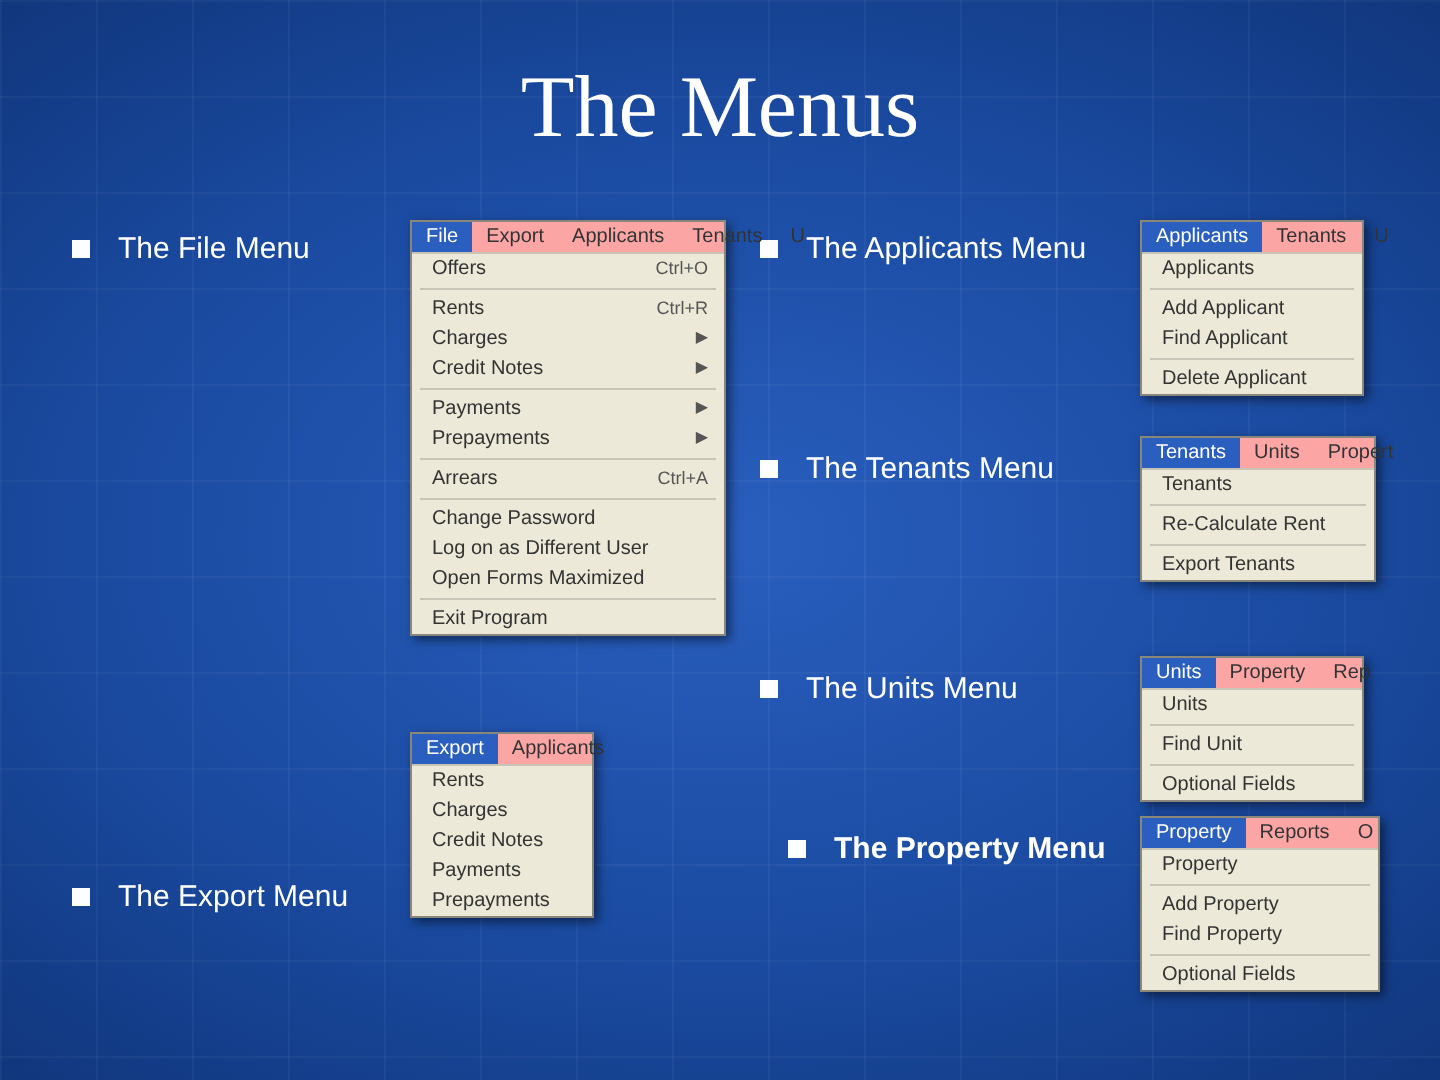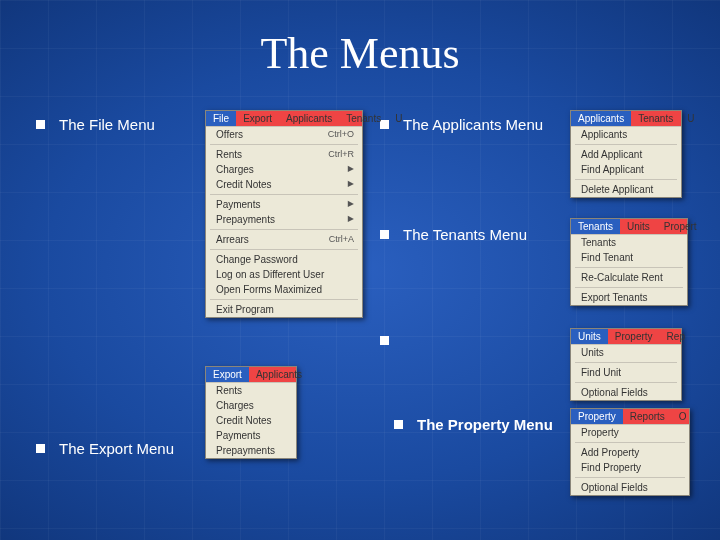--- a/index.html
+++ b/index.html
@@ -21,21 +21,21 @@
   .bullet .sq { width: 9px; height: 9px; background: #fff; flex: 0 0 auto; }
   
   .menu {
     position: absolute;
     background: #ece9d8;
     border: 1px solid #8a867a;
     box-shadow: 2px 2px 5px rgba(0,0,0,0.5);
     font-size: 10px;
     color: #333;
   }
-  .menubar { display: flex; background: #ef4444; border-bottom: 1px solid #c8c4b8; }
+  .menubar { display: flex; background: #fca5a5; border-bottom: 1px solid #c8c4b8; }
   .menubar span { padding: 2px 7px; color: #333; }
   .menubar span.hl { background: #2a5fbf; color: #fff; }
   .sep { height: 0; border-top: 1px solid #c8c4b8; margin: 2px 4px; }
   .item { display: flex; justify-content: space-between; padding: 2px 8px 2px 10px; white-space: nowrap; }
   .item .arrow { font-size: 8px; color: #555; margin-left: 14px; }
   .item .shortcut { color: #555; margin-left: 12px; font-size: 9px; }
 </style>
 </head>
 <body>
 
@@ -54,20 +54,21 @@
 <div class="bullet" style="left:380px; top:116px;">
   <span class="sq"></span>
   <span>The Applicants Menu</span>
 </div>
 <div class="bullet" style="left:380px; top:226px;">
   <span class="sq"></span>
   <span>The Tenants Menu</span>
 </div>
 <div class="bullet" style="left:380px; top:336px;">
   <span class="sq"></span>
+  <span>The Units Menu</span>
 </div>
 <div class="bullet" style="left:394px; top:416px;font-weight:bold;">
   <span class="sq"></span>
   <span>The Property Menu</span>
 </div>
 
 <div id="menu-file" class="menu" style="left:205px; top:110px; width:158px;">
     <div class="menubar">
       <span class="hl">File</span>
       <span>Export</span>
@@ -165,23 +166,20 @@
   </div>
 <div id="menu-tenants" class="menu" style="left:570px; top:218px; width:118px;">
     <div class="menubar">
       <span class="hl">Tenants</span>
       <span>Units</span>
       <span>Propert</span>
     </div>
     <div class="item">
       <span>Tenants</span>
     </div>
-    <div class="item">
-      <span>Find Tenant</span>
-    </div>
     <div class="sep"></div>
     <div class="item">
       <span>Re-Calculate Rent</span>
     </div>
     <div class="sep"></div>
     <div class="item">
       <span>Export Tenants</span>
     </div>
   </div>
 <div id="menu-units" class="menu" style="left:570px; top:328px; width:112px;">

